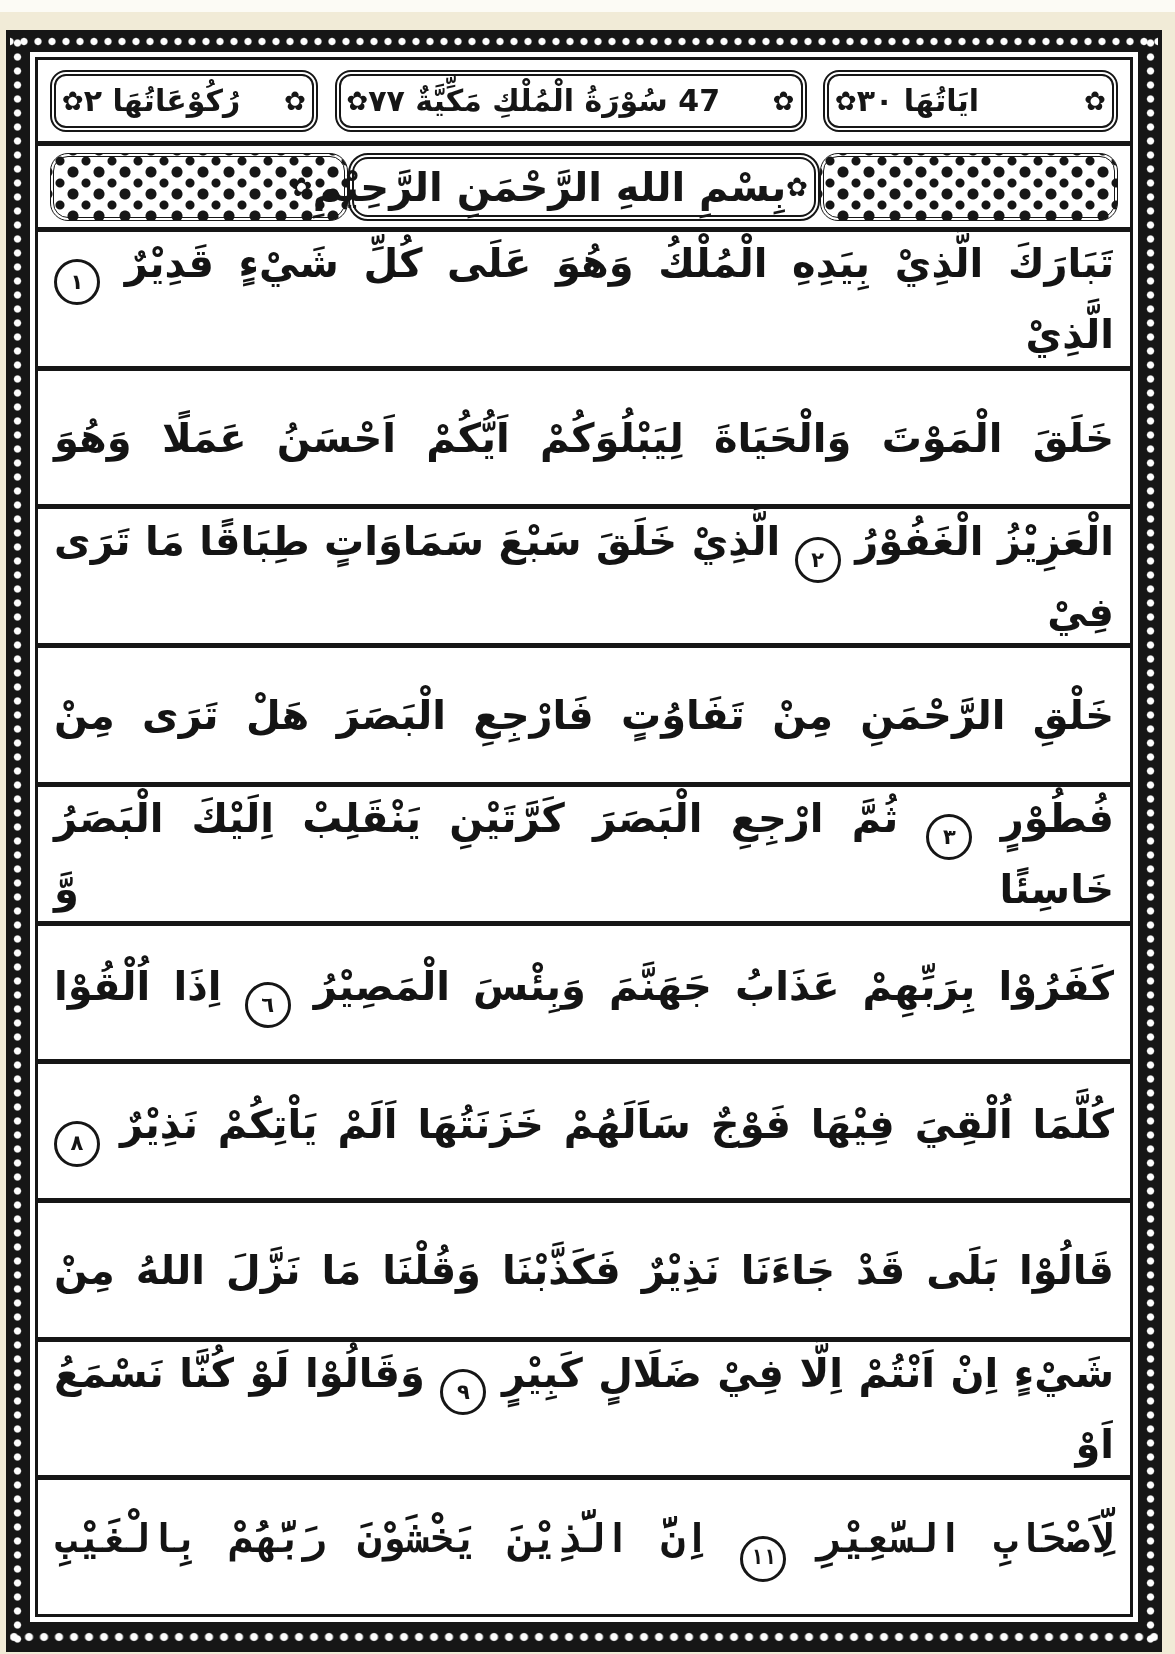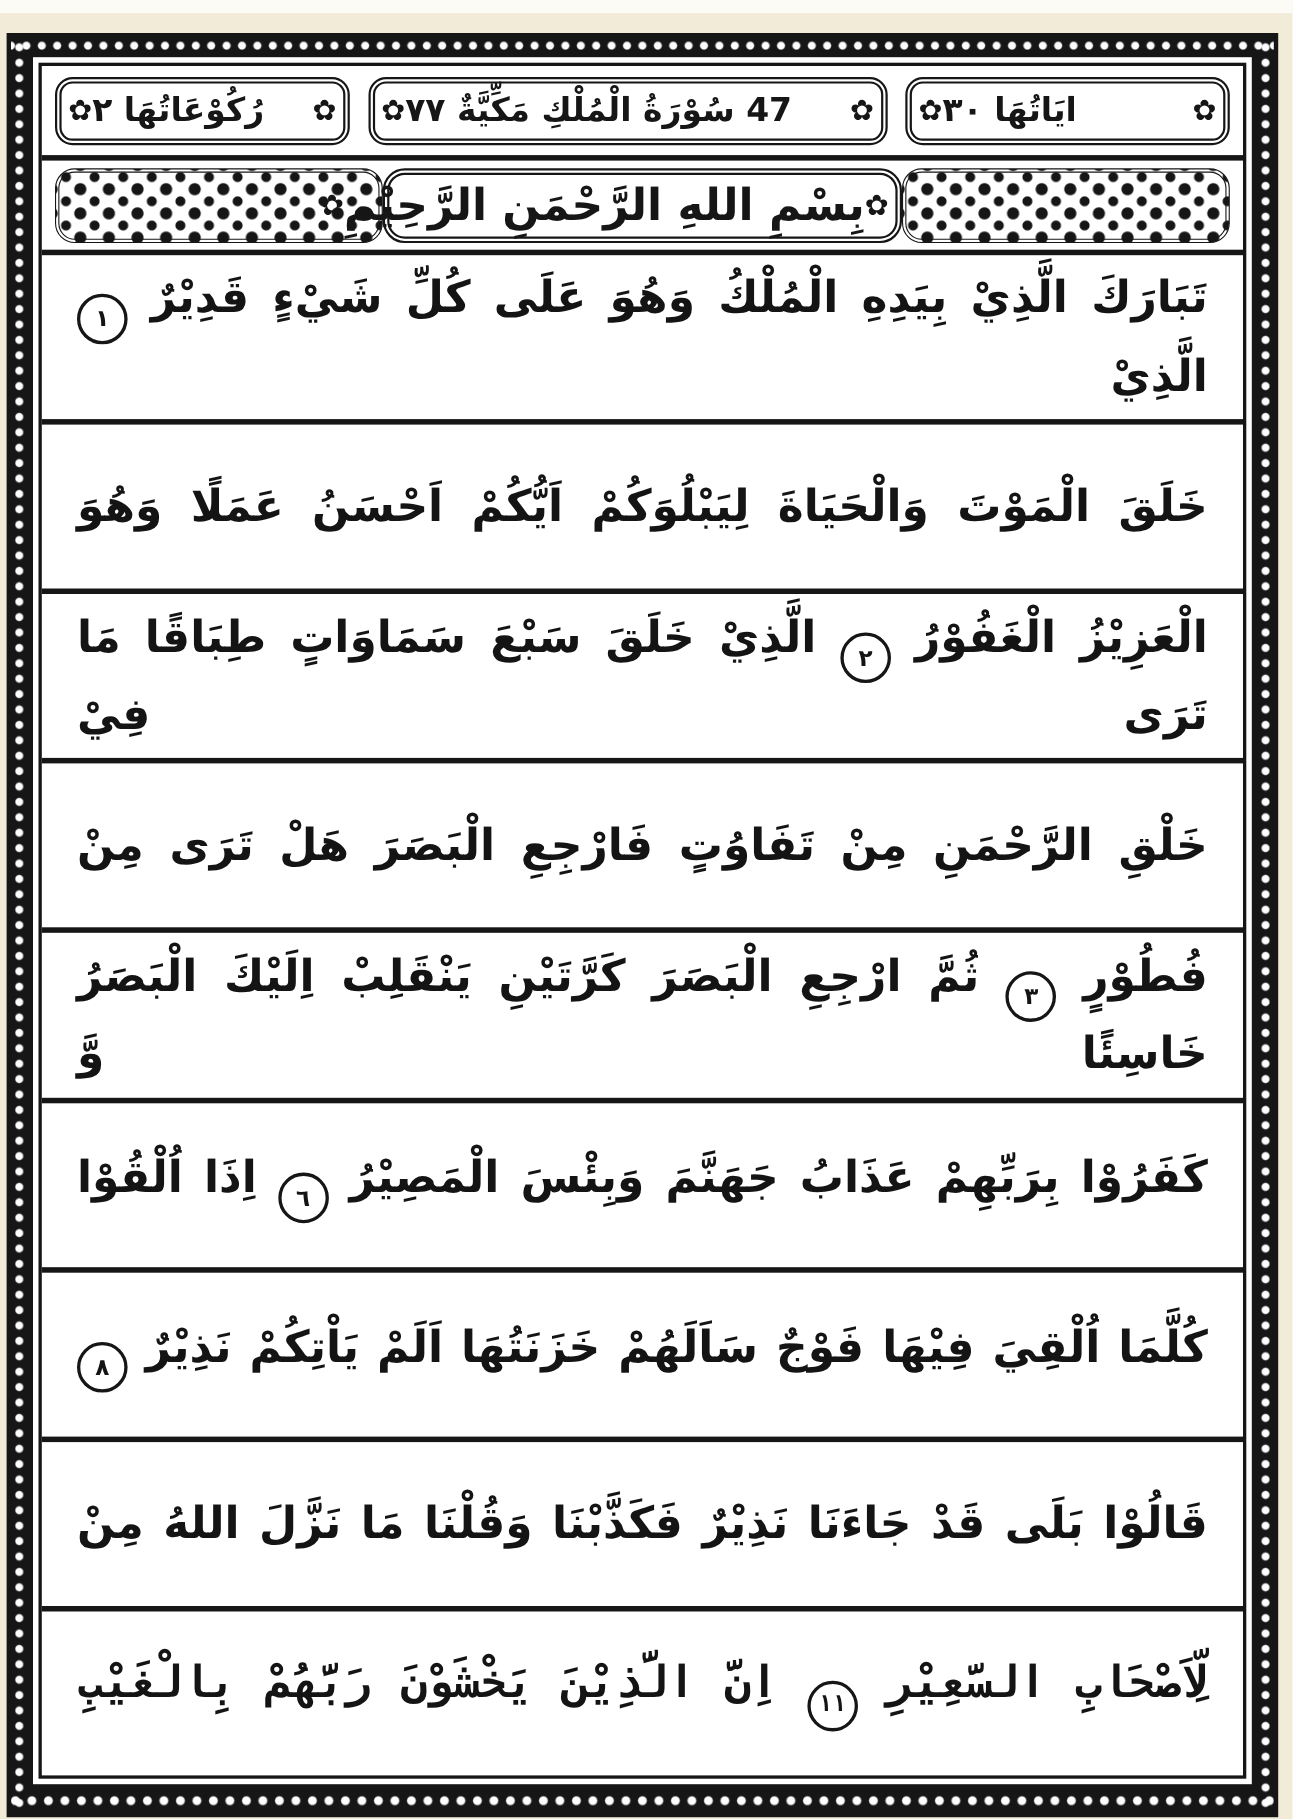--- a/index.html
+++ b/index.html
@@ -49,21 +49,21 @@
   .ornament{
     width:300px;height:68px;border:4px double #161616;border-radius:18px;box-sizing:border-box;
     background-image:
       radial-gradient(circle,#161616 5px,rgba(0,0,0,0) 6px),
       radial-gradient(circle,#161616 4px,rgba(0,0,0,0) 5px);
     background-size:26px 22px,26px 22px;
     background-position:6px 4px,19px 15px;
   }
   
   #text-lines{flex:1;display:flex;flex-direction:column;}
-  .text-row{flex:1;display:flex;align-items:center;padding:0 32px;overflow:hidden;}
+  .text-row{flex:1;display:flex;align-items:center;padding:0 16px;overflow:hidden;}
   .text-row:last-child{border-bottom:none;font-family:Liberation Mono, monospace;}
   .line-content{
     width:100%;direction:rtl;font-size:40px;font-weight:bold;line-height:1.45;
     text-align:justify;text-align-last:justify;white-space:normal;color:#141414;
   }
   .ayah{
     display:inline-flex;align-items:center;justify-content:center;
     width:46px;height:46px;border:3px solid #161616;border-radius:50%;
     font-size:21px;font-weight:bold;vertical-align:-12px;box-sizing:border-box;
     letter-spacing:0;
@@ -130,19 +130,22 @@
           <div class="text-row row">
             <span class="line-content"><span>كَفَرُوْا بِرَبِّهِمْ عَذَابُ جَهَنَّمَ وَبِئْسَ الْمَصِيْرُ</span> <span class="ayah">٦</span> <span>اِذَا اُلْقُوْا</span> </span>
           </div>
           <div class="text-row row">
             <span class="line-content"><span>كُلَّمَا اُلْقِيَ فِيْهَا فَوْجٌ سَاَلَهُمْ خَزَنَتُهَا اَلَمْ يَاْتِكُمْ نَذِيْرٌ</span> <span class="ayah">٨</span> </span>
           </div>
           <div class="text-row row">
             <span class="line-content"><span>قَالُوْا بَلَى قَدْ جَاءَنَا نَذِيْرٌ فَكَذَّبْنَا وَقُلْنَا مَا نَزَّلَ اللهُ مِنْ</span> </span>
           </div>
           <div class="text-row row">
+            <span class="line-content"><span>شَيْءٍ اِنْ اَنْتُمْ اِلَّا فِيْ ضَلَالٍ كَبِيْرٍ</span> <span class="ayah">٩</span> <span>وَقَالُوْا لَوْ كُنَّا نَسْمَعُ اَوْ</span> </span>
+          </div>
+          <div class="text-row row">
             <span class="line-content"><span>لِّاَصْحَابِ السَّعِيْرِ</span> <span class="ayah">١١</span> <span>اِنَّ الَّذِيْنَ يَخْشَوْنَ رَبَّهُمْ بِالْغَيْبِ</span> </span>
           </div>
         </div>
 
     </div>
   </div>
 </div>
 
 </body></html>

